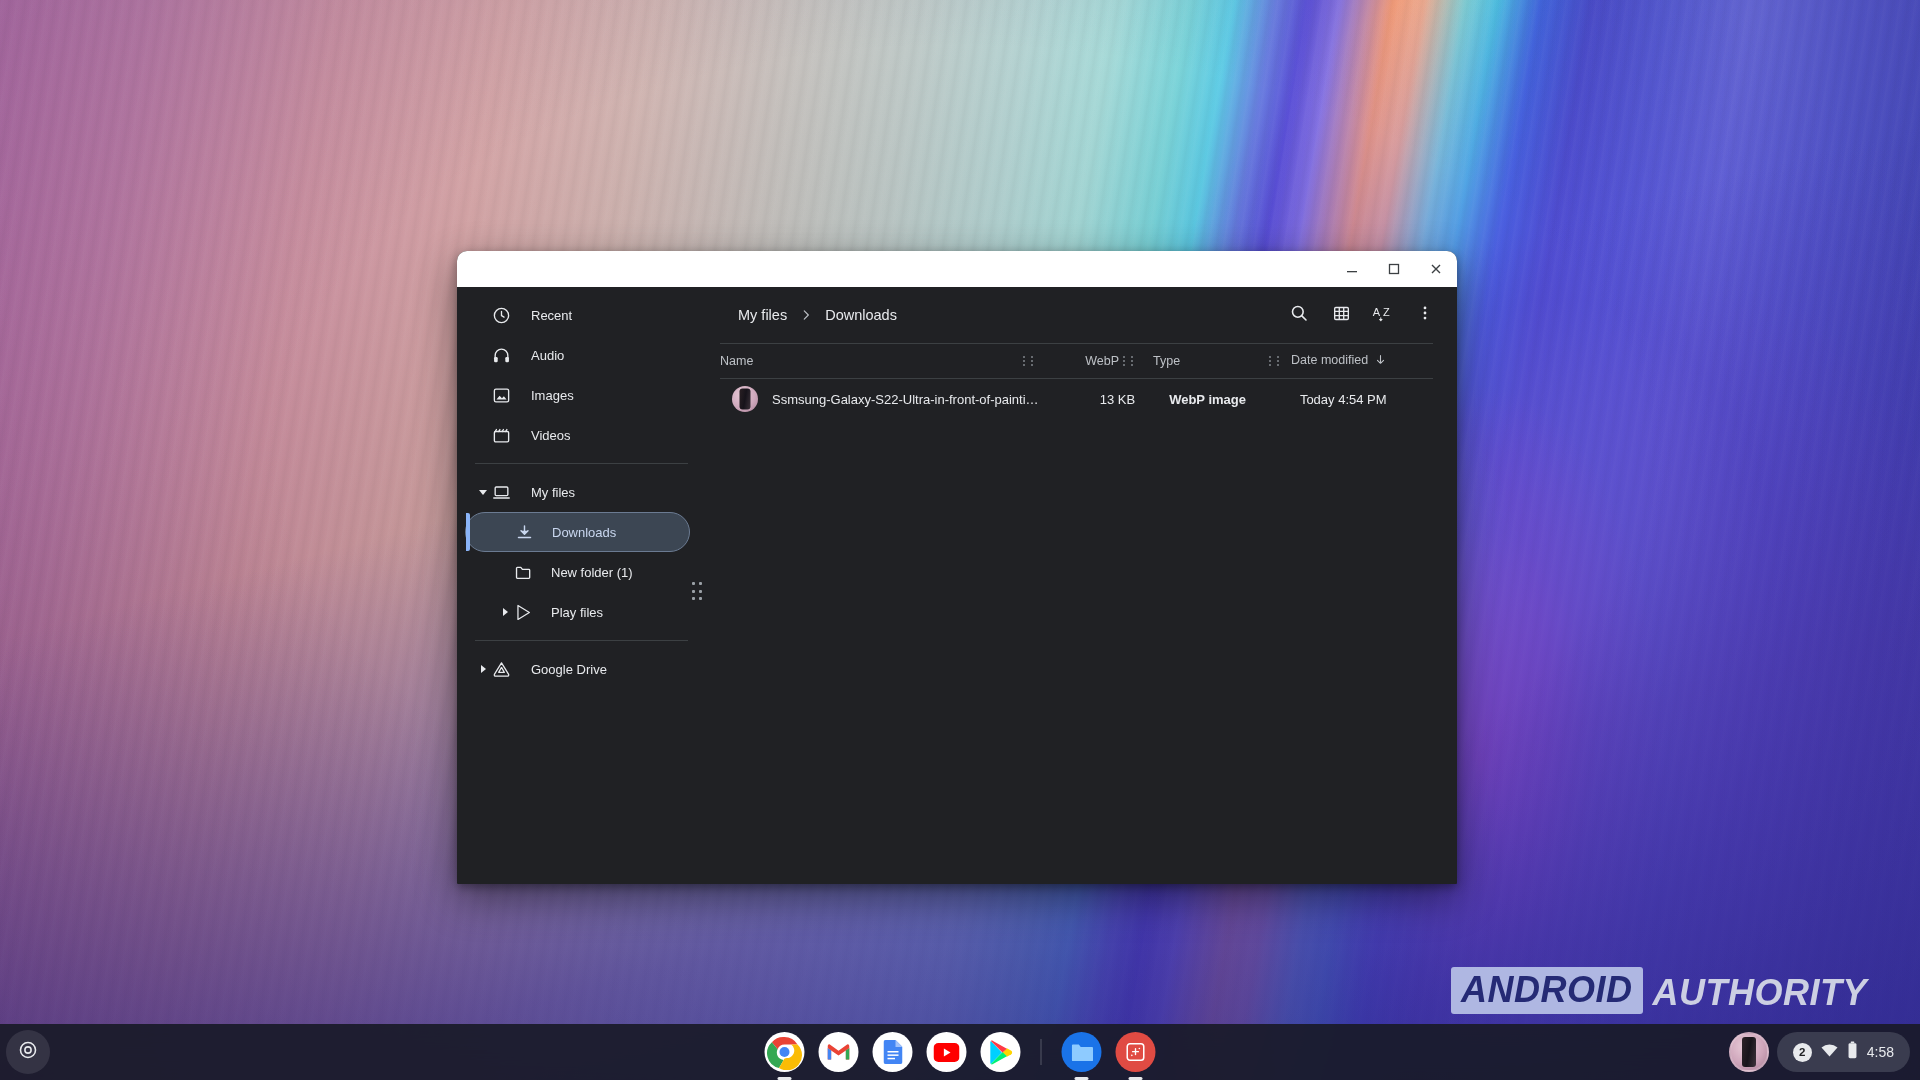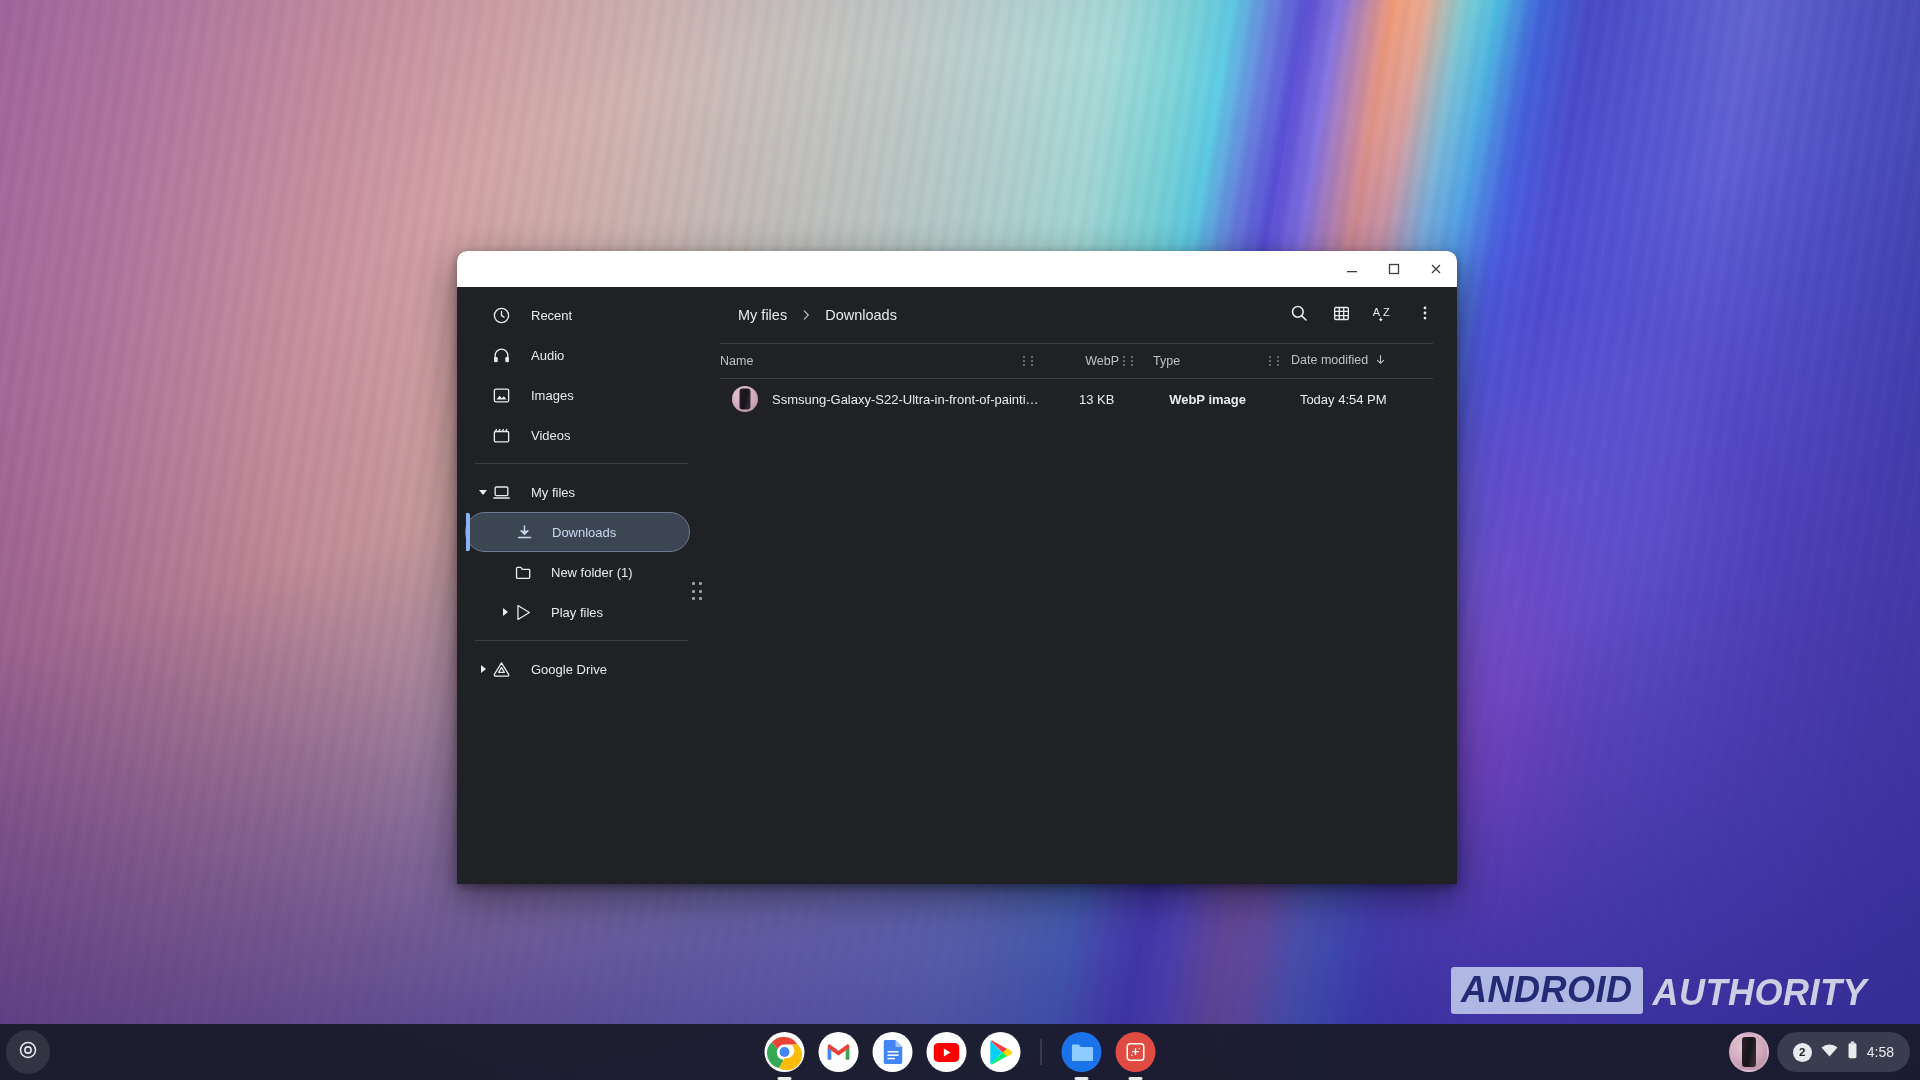--- a/index.html
+++ b/index.html
@@ -226,21 +226,21 @@
     position: absolute; left: 50%; top: 50%;
     transform: translate(-50%,-50%);
     width: 11px; height: 21px; border-radius: 3px;
     background: linear-gradient(100deg, #2a2024 0%, #16131a 50%, #3a3038 100%);
     box-shadow: 0 0 0 0.5px rgba(255,255,255,0.12);
   }
   .file-name {
     flex: 1 1 auto; min-width: 0;
     overflow: hidden; text-overflow: ellipsis; white-space: nowrap;
   }
-  .file-size { width: 86px; text-align: center; padding-right: 4px; }
+  .file-size { width: 86px; text-align: right; padding-right: 4px; }
   .file-type { width: 132px; padding-left: 16px; font-weight: bold; }
   .file-date { width: 150px; padding-left: 8px; }
   .cell-gap { width: 14px; flex: 0 0 14px; }
 
   
   #shelf {
     position: absolute; left: 0; bottom: 0; width: 1920px; height: 56px;
     background: rgba(25,26,40,0.92);
     backdrop-filter: blur(12px);
   }

